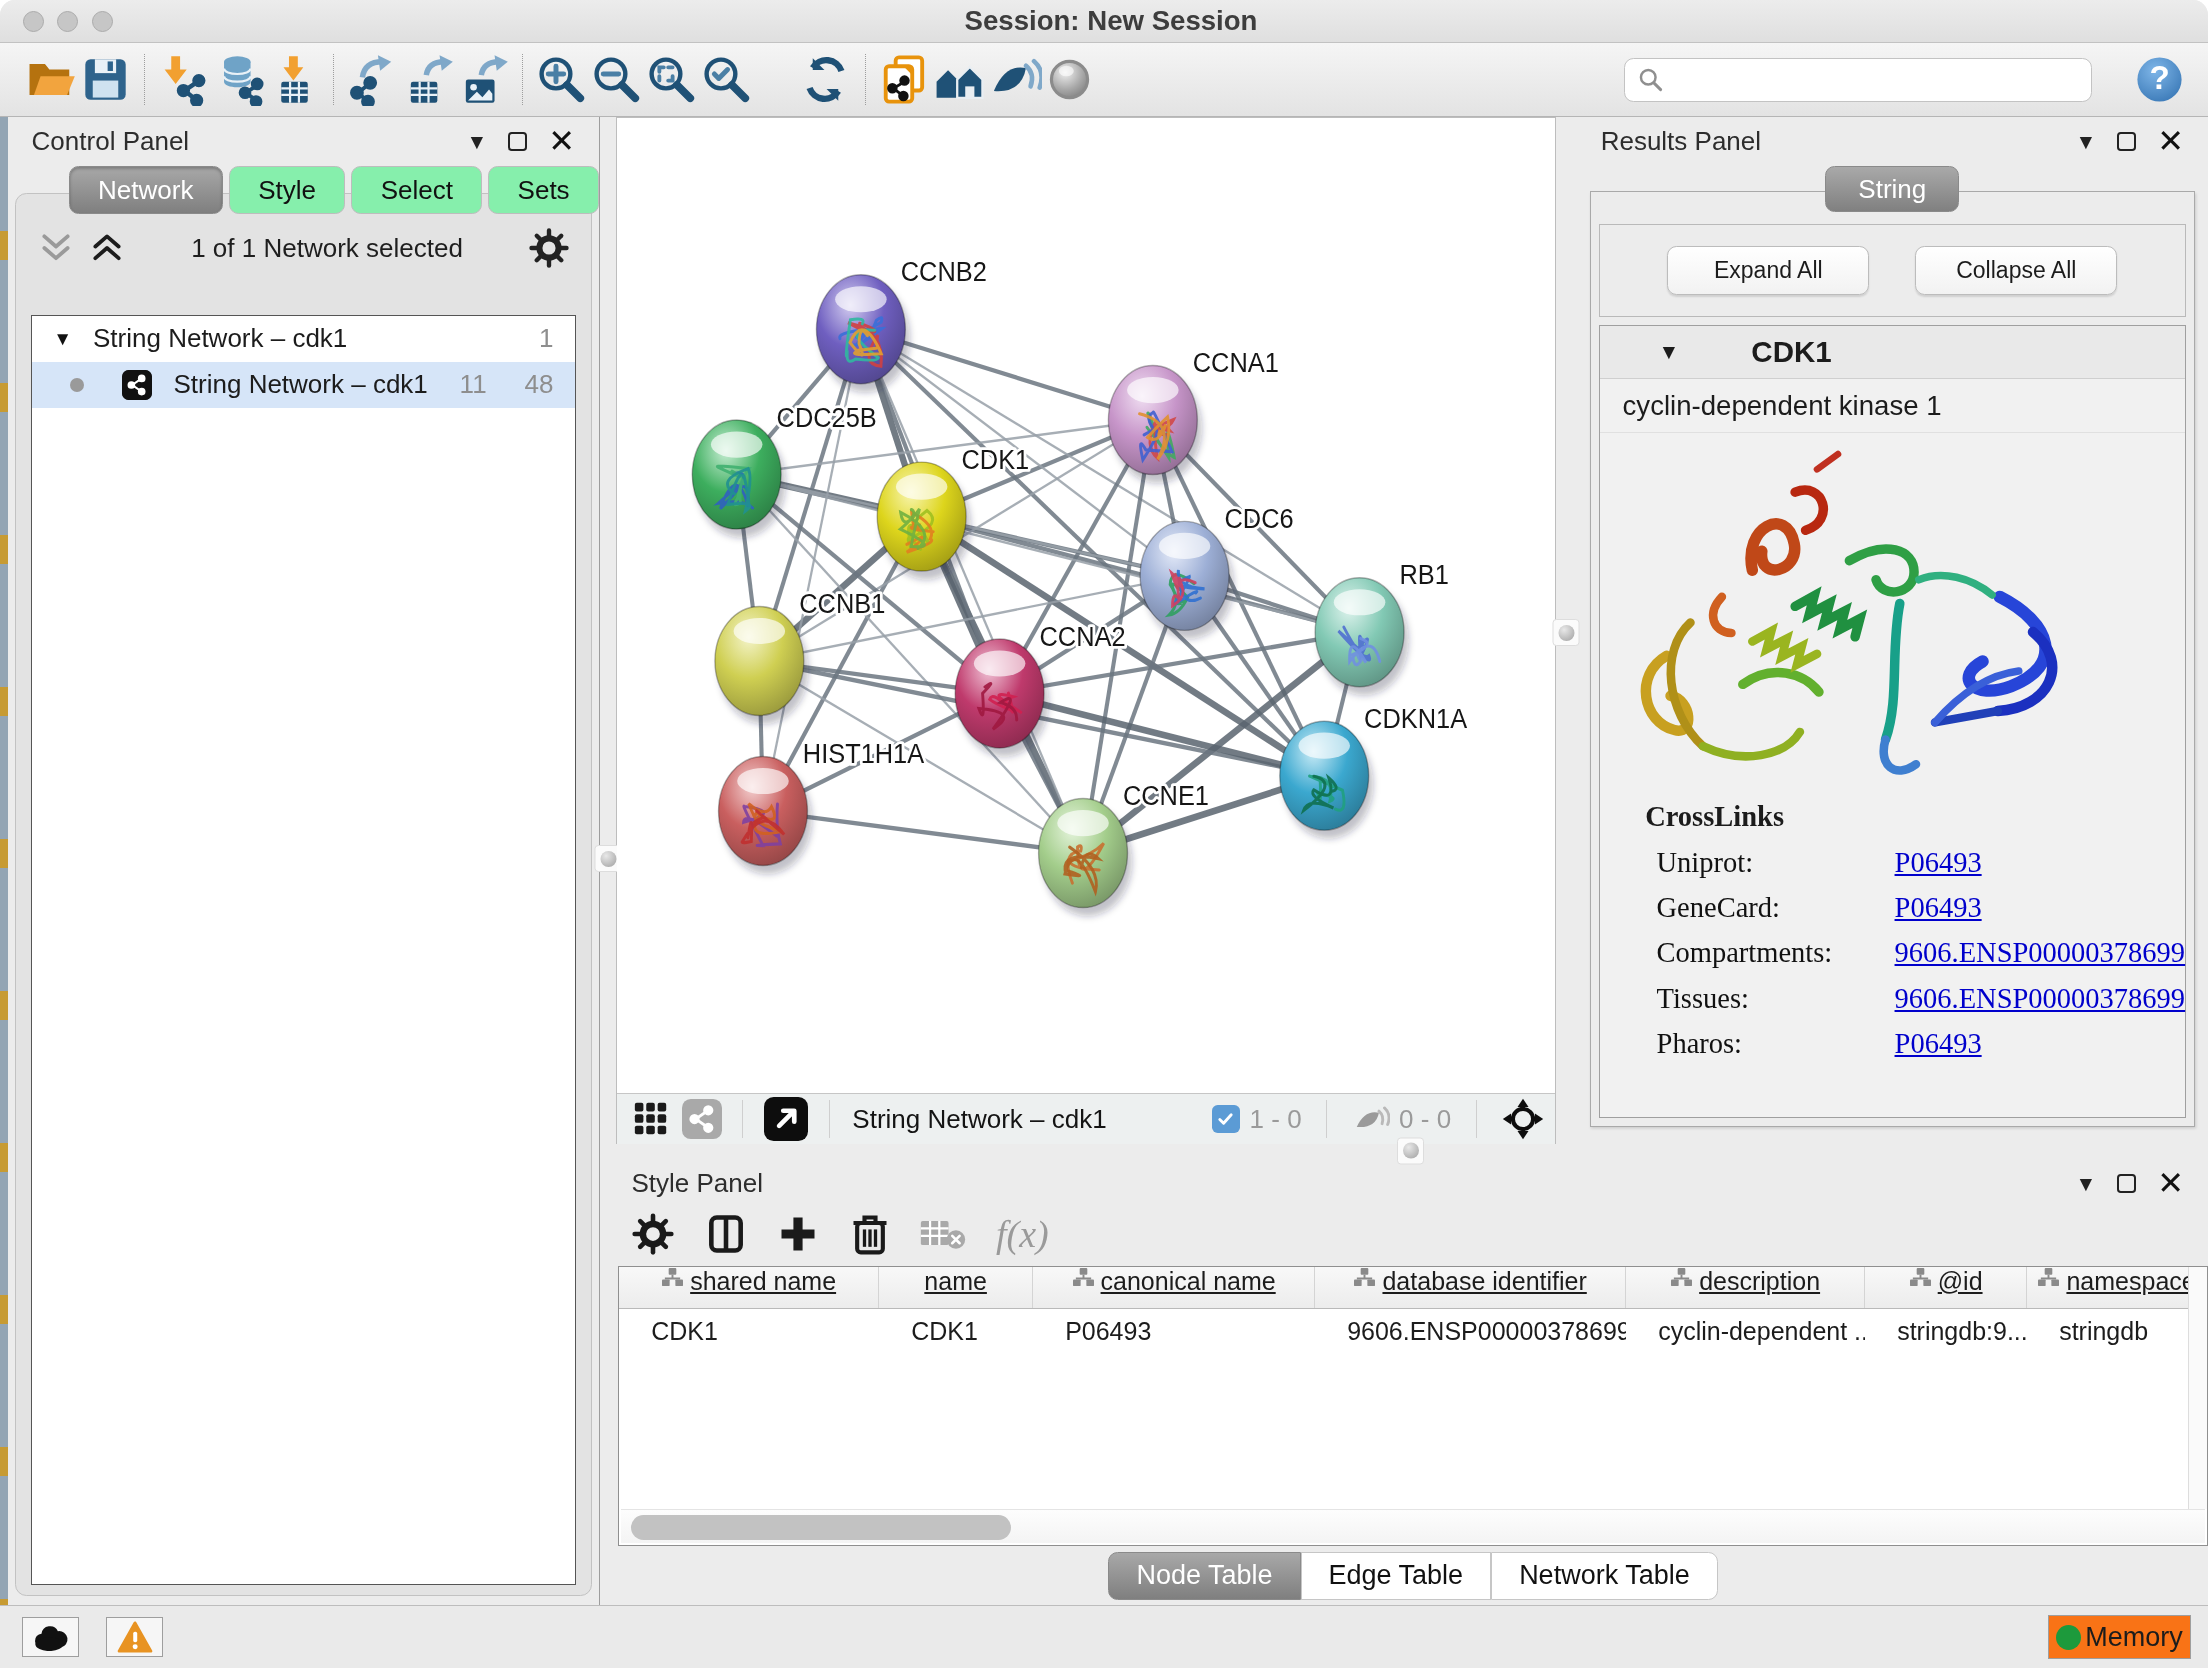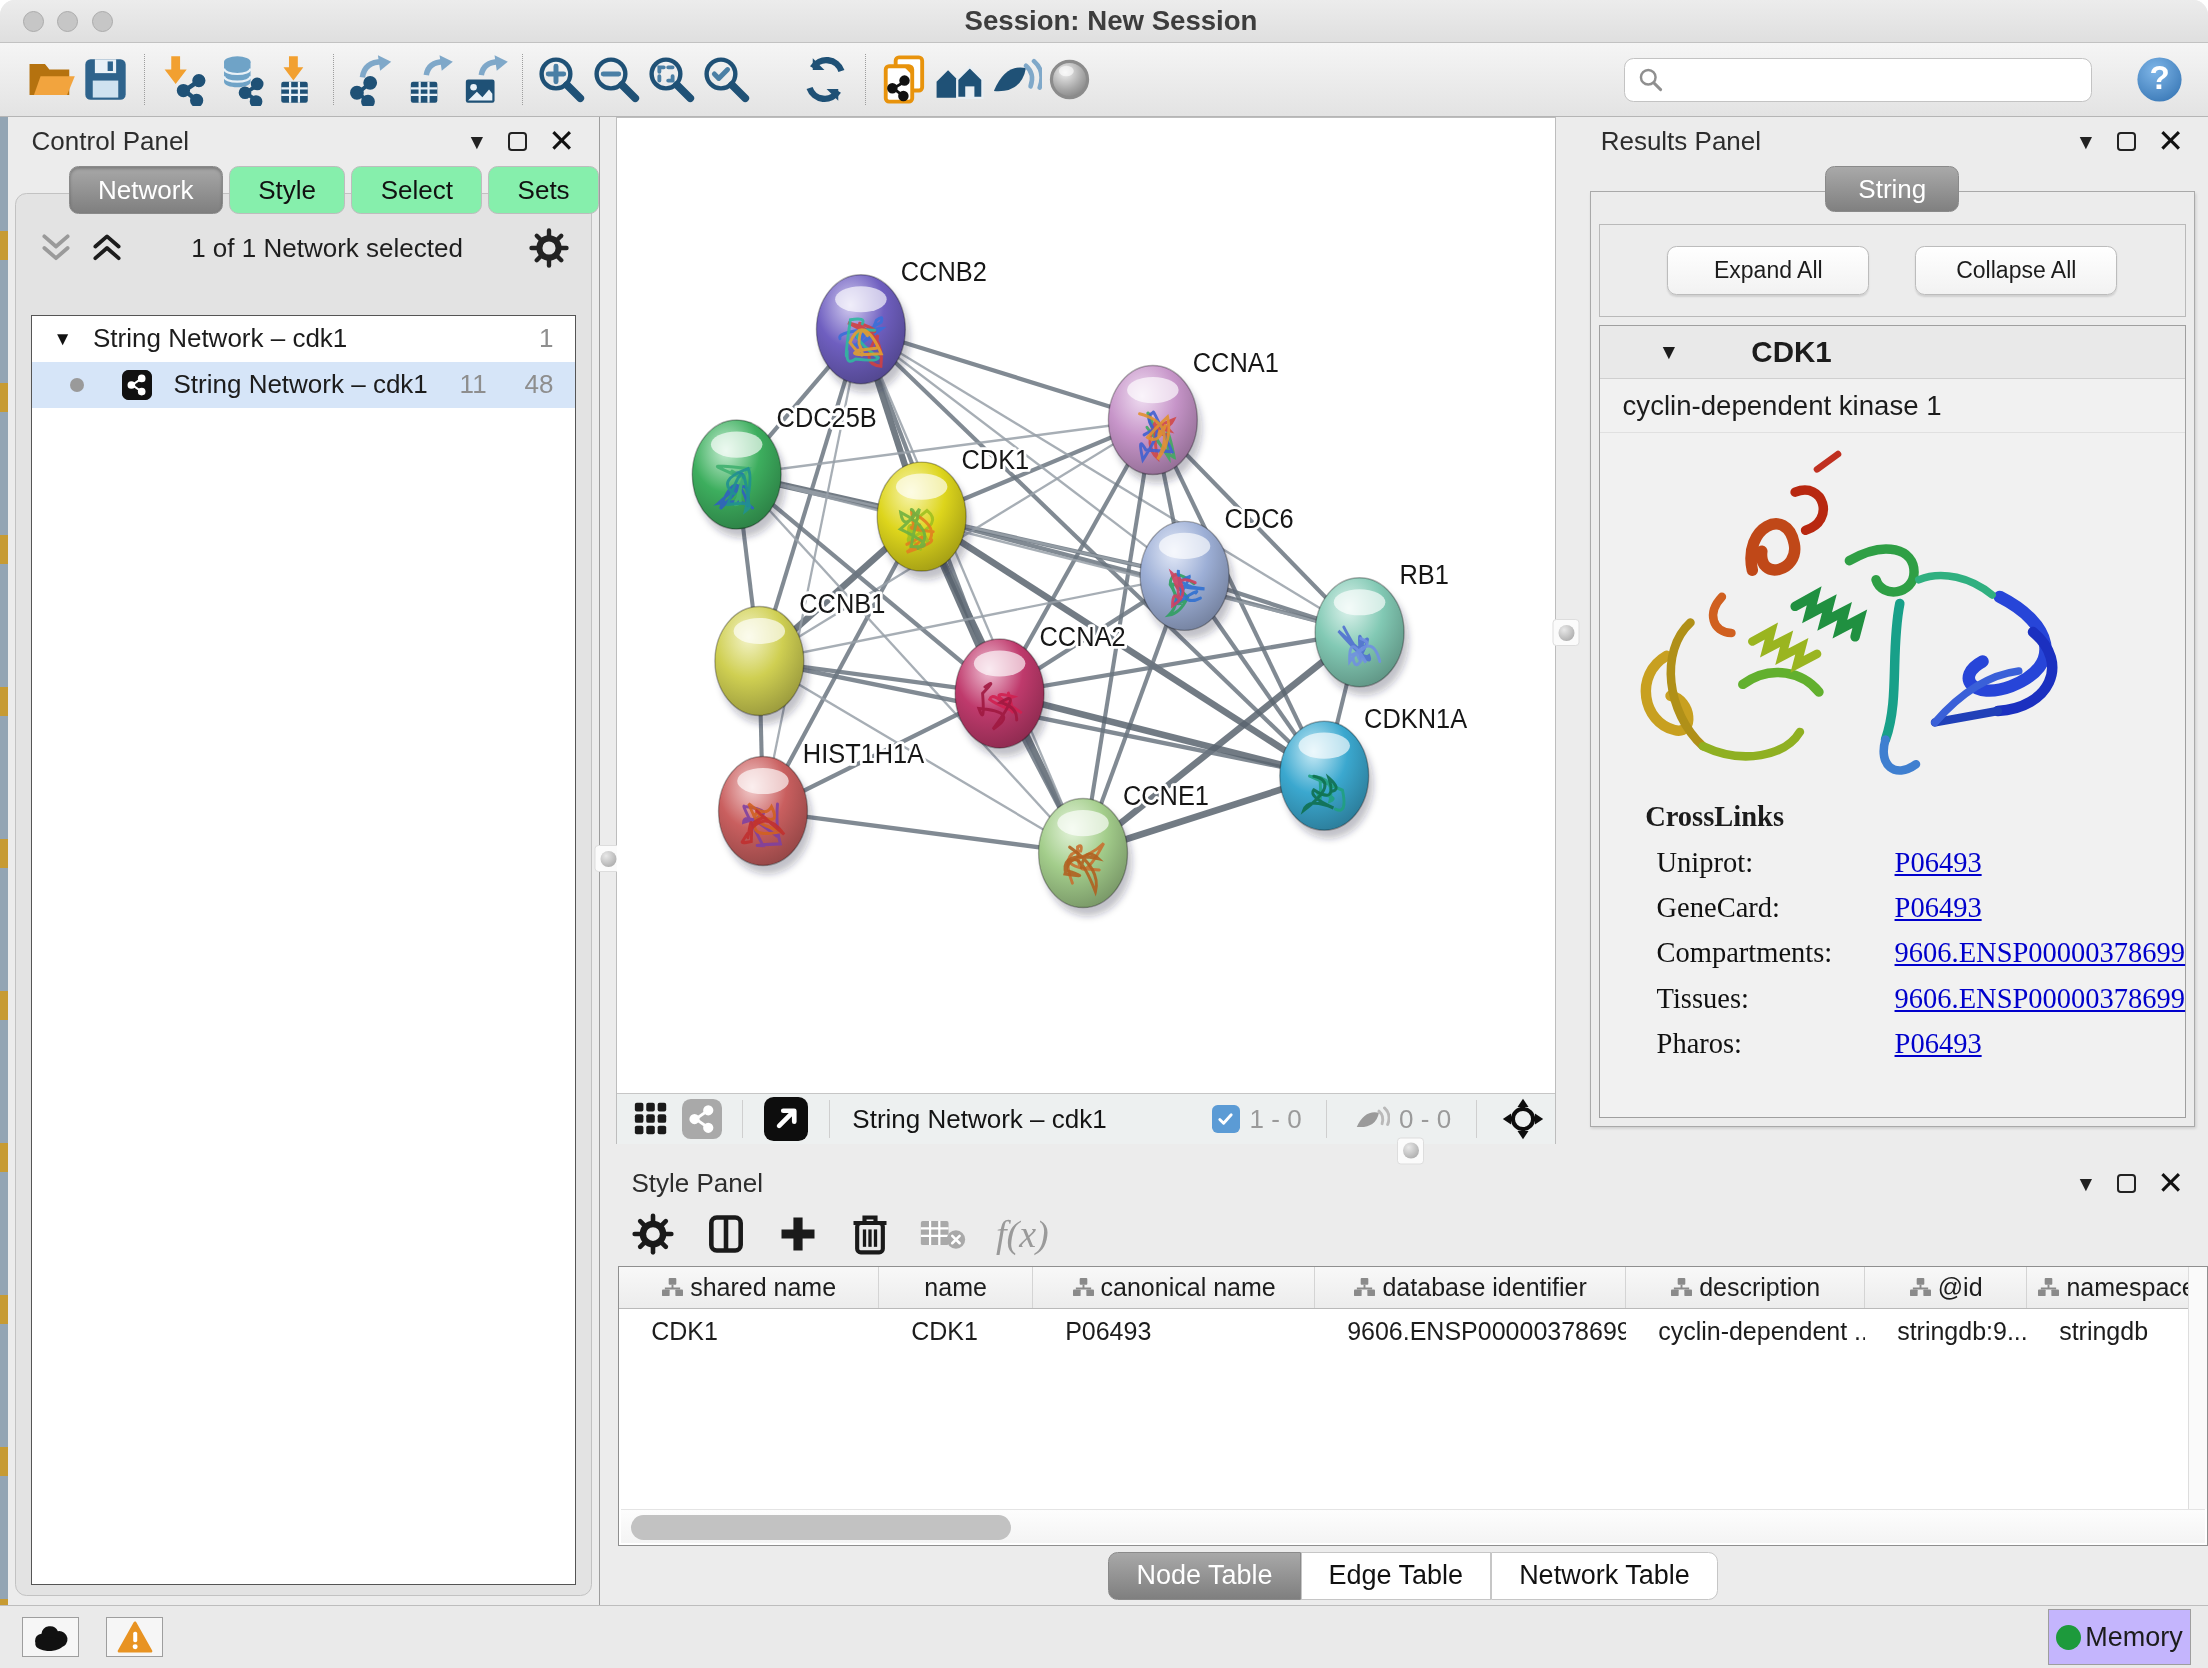--- a/index.html
+++ b/index.html
@@ -85,36 +85,36 @@
   .cl-row .cl-label { width:238px; color:#111; }
   .cl-row a { color:#0000cc; text-decoration:underline; }
 
   
   .table-panel { flex:1; background:#ececec; display:flex; flex-direction:column; min-height:0; padding:7.6px 0 0 18px; }
   .tp-toolbar { height:63px; display:flex; align-items:center; gap:28.5px; padding-left:13.3px; }
   .tp-btn { display:flex; align-items:center; justify-content:center; }
   .fx { font-family:"Liberation Serif","DejaVu Serif",serif; font-style:italic; font-size:38px; color:#9a9a9a; }
   .table-wrap { flex:1; border:1.9px solid #8f8f8f; background:#fff; margin-right:0; display:flex; flex-direction:column; min-height:0; position:relative; }
   .tbl-header { display:flex; flex:0 0 42px; background:linear-gradient(#f8f8f8,#ececec); border-bottom:1px solid #b9b9b9; }
-  .th { display:flex; align-items:center; justify-content:center; gap:6px; font-size:25px; color:#1c1c1c; border-right:1px solid #d4d4d4; overflow:hidden; white-space:nowrap; }
+  .th { display:flex; align-items:flex-start; justify-content:center; gap:6px; font-size:25px; color:#1c1c1c; border-right:1px solid #d4d4d4; overflow:hidden; white-space:nowrap;text-decoration:underline; }
   .tbl-row { display:flex; flex:0 0 45px; }
   .td { display:flex; align-items:center; font-size:25px; padding-left:32px; white-space:nowrap; overflow:hidden; }
   .hscroll { position:absolute; left:1.9px; right:1.9px; bottom:1.9px; height:34px; background:linear-gradient(#fdfdfd,#f4f4f4); border-top:1px solid #e4e4e4; }
   .hscroll .thumb { position:absolute; left:9.5px; top:4.8px; width:380px; height:25px; border-radius:12.4px; background:#c2c2c2; }
   .vtrack { position:absolute; top:0; bottom:36px; right:0; width:19px; background:#fafafa; border-left:1px solid #ddd; }
   .tp-tabs { flex:0 0 59px; display:flex; align-items:center; justify-content:center; gap:0; }
   .tp-tab { height:48px; padding:0 27px; display:flex; align-items:center; font-size:27px; background:#fff; border:1px solid #c6c6c6; color:#111; }
   .tp-tab:first-child { border-radius:9.5px 0 0 9.5px; }
   .tp-tab:last-child { border-radius:0 9.5px 9.5px 0; }
   .tp-tab.sel { background:linear-gradient(#a8a8a8,#7f7f7f); color:#fff; border-color:#8a8a8a; }
 
   
   .statusbar { flex:0 0 63px; background:#eaeaea; border-top:1px solid #bdbdbd; display:flex; align-items:center; padding:0 15px 0 22px; }
   .sb-btn { width:57px; height:40px; background:#f6f6f6; border:1.9px solid #9e9e9e; display:flex; align-items:center; justify-content:center; margin-right:27px; }
-  .memory-btn { margin-left:auto; margin-right:1.9px; height:56px; min-width:143px; background:#c4b5fd; border:1.9px solid #9e9e9e; display:flex; align-items:center; justify-content:center; gap:4px; font-size:27px; }
+  .memory-btn { margin-left:auto; margin-right:1.9px; height:44px; min-width:143px; background:#f97316; border:1.9px solid #9e9e9e; display:flex; align-items:center; justify-content:center; gap:4px; font-size:27px; }
   .memory-dot { width:25px; height:25px; border-radius:50%; background:#1d9a3c; }
 
   svg { display:block; }
   text.node-label { font-family:"Liberation Sans","DejaVu Sans",sans-serif; font-size:28px; fill:#161616; paint-order:stroke; stroke:#ffffff; stroke-width:6px; stroke-linejoin:round; }
 </style>
 </head>
 <body>
 
 <div class="window">
 

